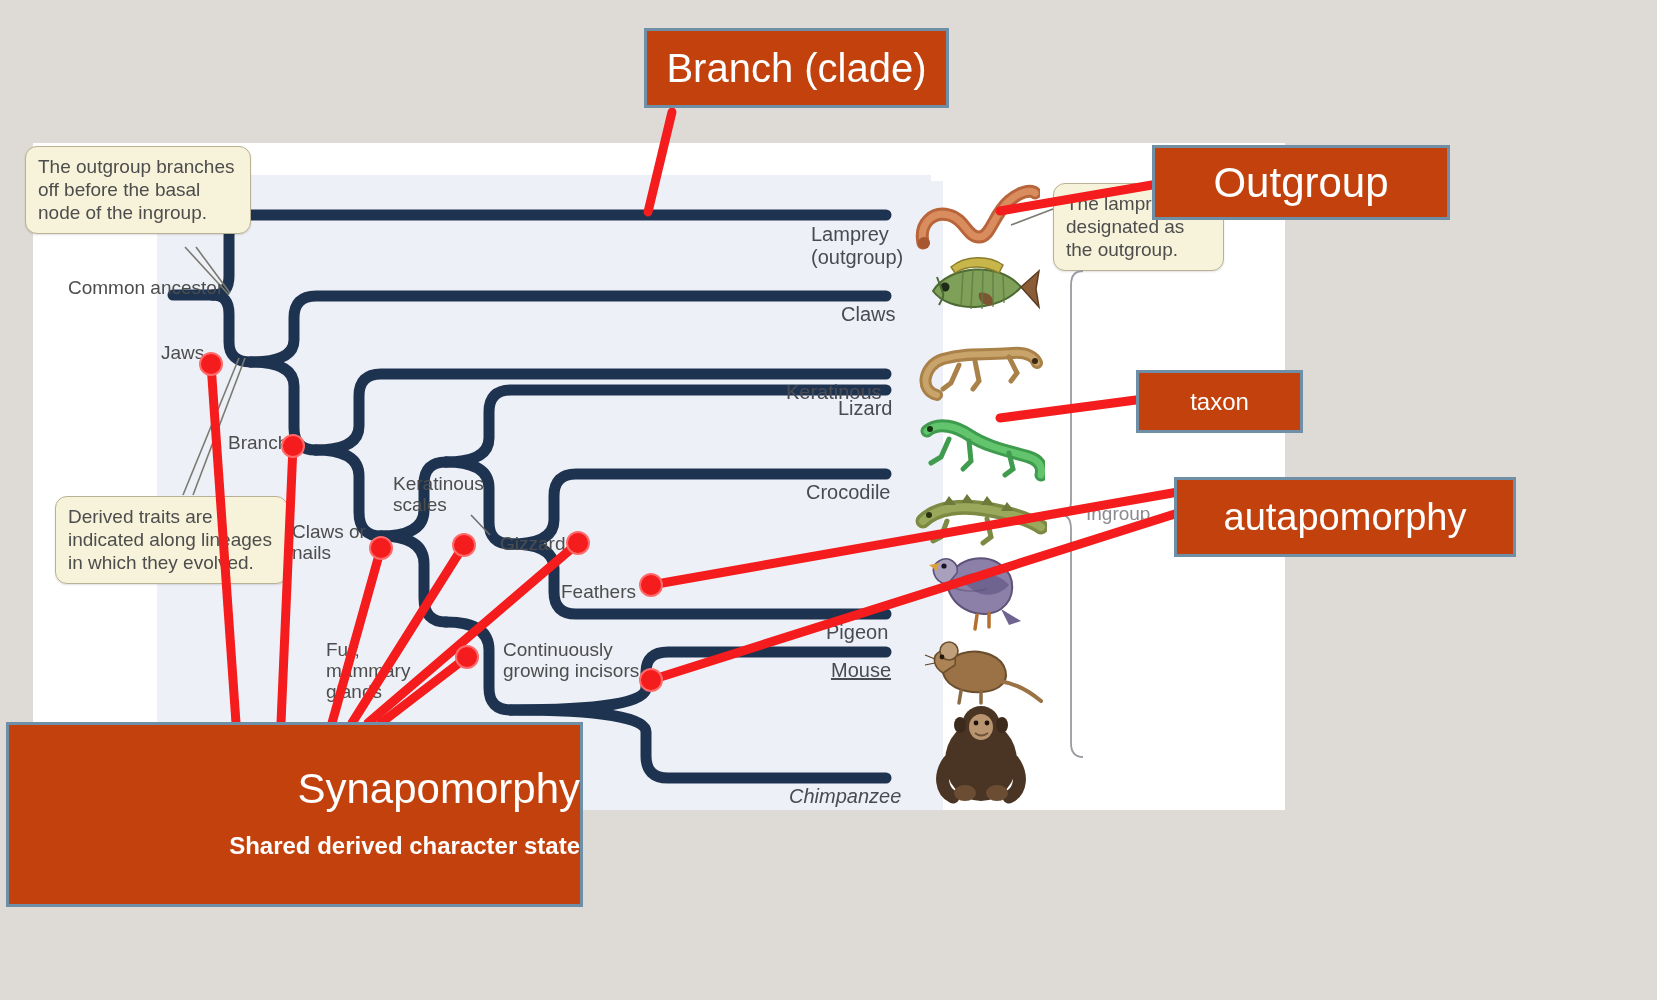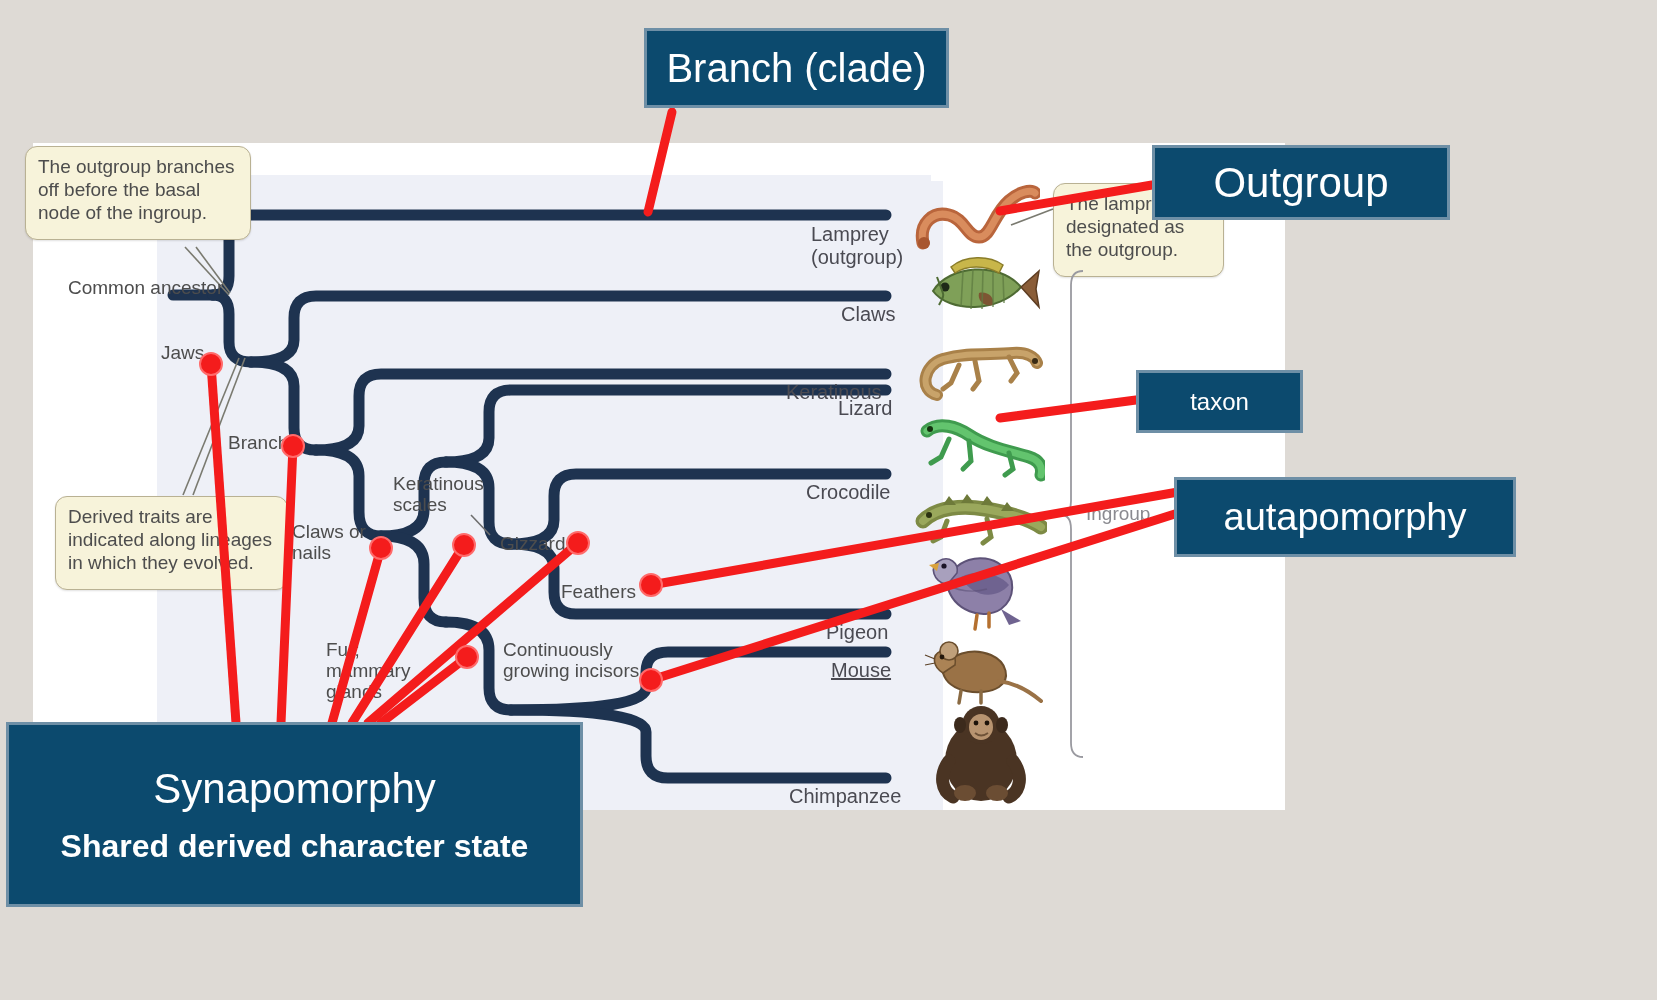--- a/index.html
+++ b/index.html
@@ -30,53 +30,53 @@
   
   .treesvg{position:absolute;left:0;top:0;width:1252px;height:667px;}
 
   
   .sl{position:absolute;color:#4d4d4d;font-size:19px;line-height:22px;white-space:nowrap;}
   .taxon-lab{position:absolute;color:#4a4a52;font-size:20px;line-height:23px;white-space:nowrap;}
 
   
   .callout{
     position:absolute;background:#f7f3da;border:1px solid #b9b193;border-radius:12px;
-    color:#4d4d4d;font-size:19px;line-height:23px;padding:8px 12px 15px 12px;
+    color:#4d4d4d;font-size:19px;line-height:23px;padding:8px 12px 9px 12px;
     box-shadow:0 1px 2px rgba(0,0,0,.12);
   }
 
   .ingroup-lab{
     position:absolute;color:#8a8a90;font-size:19px;white-space:nowrap;
   }
 
   
   .animal{position:absolute;}
   .animal svg{display:block;}
 
   
   #ann{position:absolute;left:0;top:0;width:1657px;height:1000px;pointer-events:none;}
 
   
   .abox{
-    position:absolute;background:#0c4a6e;border:3px solid #6e8fa6;
+    position:absolute;background:#c2410c;border:3px solid #6e8fa6;
     color:#ffffff;display:flex;flex-direction:column;
     align-items:center;justify-content:center;
     text-align:center;box-sizing:border-box;
   }
   .abox .big{font-size:42px;line-height:50px;font-weight:400;}
-  .abox .bold{font-size:32px;line-height:40px;font-weight:bold;}
+  .abox .bold{font-size:24px;line-height:40px;font-weight:bold;}
 
   #box-branch{left:644px;top:28px;width:305px;height:80px;}
   #box-branch .big{font-size:40px;}
   #box-outgroup{left:1152px;top:145px;width:298px;height:75px;}
   #box-taxon{left:1136px;top:370px;width:167px;height:63px;}
   #box-taxon .big{font-size:24px;}
   #box-autapo{left:1174px;top:477px;width:342px;height:80px;}
   #box-autapo .big{font-size:38px;}
-  #box-syn{left:6px;top:722px;width:577px;height:185px;justify-content:center;gap:12px;}
+  #box-syn{left:6px;top:722px;width:577px;height:185px;justify-content:center;gap:12px;align-items:flex-end;}
 </style>
 </head>
 <body>
 
 <div id="stage">
 
   <div class="scan">
     <div class="scan-tint"></div>
 
     <div class="ghost" style="left:390px;top:45px;">of the ingroup</div>
@@ -246,21 +246,21 @@
     <div class="taxon-lab" style="left:778px;top:80px;">
       <div>Lamprey</div>
       <div>(outgroup)</div>
     </div>
     <div class="taxon-lab" style="left:808px;top:160px;">Claws</div>
     <div class="taxon-lab" style="left:753px;top:238px;">Keratinous</div>
     <div class="taxon-lab" style="left:805px;top:254px;">Lizard</div>
     <div class="taxon-lab" style="left:773px;top:338px;">Crocodile</div>
     <div class="taxon-lab" style="left:793px;top:478px;">Pigeon</div>
     <div class="taxon-lab" style="left:798px;top:516px;text-decoration:underline;">Mouse</div>
-    <div class="taxon-lab" style="left:756px;top:642px;">Chimpanzee</div>
+    <div class="taxon-lab" style="left:756px;top:642px;font-style:italic;">Chimpanzee</div>
 
     <div class="ingroup-lab" style="left:1053px;top:360px;">Ingroup</div>
 
     <div class="animal" style="left:882px;top:28px;">
       <svg width="125" height="86" viewBox="0 0 125 86">
         <path d="M8 72 C4 52 18 40 34 44 C50 48 52 66 64 66 C76 66 78 44 94 30 C104 21 116 18 120 22" fill="none" stroke="#b9653c" stroke-width="13" stroke-linecap="round"></path>
         <path d="M8 72 C4 52 18 40 34 44 C50 48 52 66 64 66 C76 66 78 44 94 30 C104 21 116 18 120 22" fill="none" stroke="#d98c5d" stroke-width="7" stroke-linecap="round"></path>
         <circle cx="9" cy="72" r="6" fill="#a8562f"></circle>
       </svg>
     </div>

